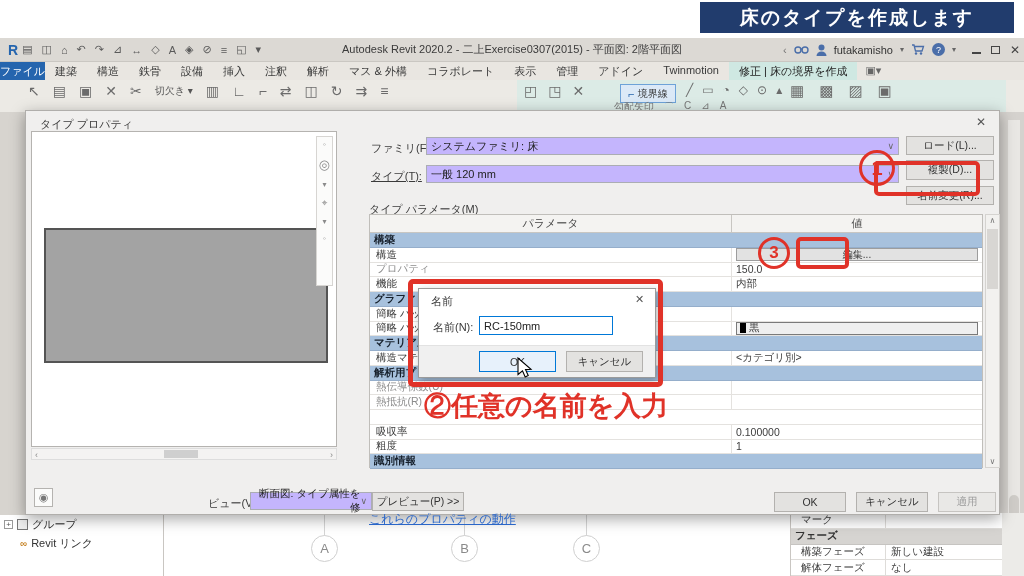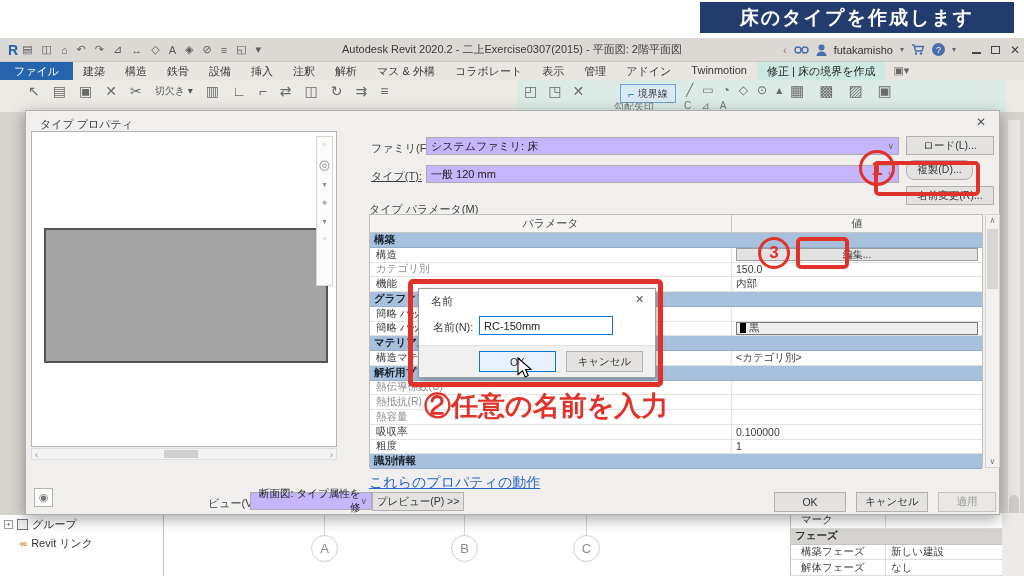--- a/index.html
+++ b/index.html
@@ -29,21 +29,21 @@
   .account{color:#333; font-size:11px;}
   .winbtns{position:absolute; right:4px; display:flex; gap:10px; align-items:center; color:#444;}
   .wmin{width:9px; height:2px; background:#444; margin-top:7px;}
   .wrest{width:9px; height:8px; border:1px solid #444;}
   .wclose{font-size:12px;}
 
   
   .tabsrow{left:0; top:62px; width:1024px; height:18px; background:#e9e6e1;
            display:flex; align-items:stretch; font-size:11px;}
   .tab{padding:2px 10px; color:#3a3a3a; white-space:nowrap;}
-  .tab.file{background:var(--filetab); color:#fff; padding:2px 14px;}
+  .tab.file{background:var(--filetab); color:#fff; padding:2px 0;}
   .tab.active{background:var(--ctxteal); color:#222;}
   .modifydrop{padding:2px 8px; color:#666;}
 
   
   .ribbon{left:0; top:80px; width:1024px; height:32px; background:#eceae5;}
   .ctxzone{left:517px; top:80px; width:489px; height:32px; background:#dcebe6;}
   .tools{display:flex; align-items:center; gap:13px; color:#6b6b6b; font-size:14px;}
   .tools .lbl{font-size:10px; color:#555;}
   .bndbtn{left:620px; top:84px; width:56px; height:19px; background:#dbe9f7;
           border:1px solid #6da2d8; display:flex; gap:3px; align-items:center;
@@ -97,21 +97,21 @@
   .tc2{flex:1; display:flex; align-items:center; padding:0 4px; color:#3c3c3c;}
   .cellbtn{width:100%; height:13px; background:#e2e2e2; border:1px solid #9d9d9d;
            display:flex; align-items:center; justify-content:center; font-size:10px;}
   .selcell{background:#efefef; border:1px solid #7a7a7a; height:13px; width:100%;
            display:flex; align-items:center; gap:3px; padding:0 3px;}
   .swatch{width:6px; height:10px; background:#000; display:inline-block;}
   .vscroll{left:959px; top:103px; width:15px; height:254px; background:#f2f1ef; border:1px solid #d5d3d0;
            font-size:8px; color:#777; text-align:center;}
   .vthumb{left:1px; top:14px; width:11px; height:60px; background:#d8d6d3;}
 
-  .proplink{color:#2a66c8; text-decoration:underline; font-size:14px;}
+  .proplink{color:#2a66c8; text-decoration:underline; font-size:12px;margin-top:37px;}
 
   .eyeicon{left:8px; top:377px; width:19px; height:19px; border:1px solid #b5b3b0; background:#fbfbfa;
            display:flex; align-items:center; justify-content:center; color:#777; font-size:11px;}
 
   
   .ndlg{left:418px; top:288px; width:238px; height:90px; background:#fff; border:1px solid #9b9b9b;
         box-shadow:2px 3px 8px rgba(0,0,0,.3); z-index:20;}
   .ndtitle{left:12px; top:5px; font-size:11px; color:#3b3b3b;}
   .ndclose{left:216px; top:4px; font-size:11px; color:#555;}
   .ndfooter{left:0; top:56px; width:236px; height:32px; background:#f0f0f0; border-top:1px solid #e2e2e2;}
@@ -333,39 +333,39 @@
     <span>システムファミリ: 床</span>
       <span class="caret">∨</span>
   </div>
   <div class="abs btn" style="left:880px;top:25px;width:88px;height:19px;">ロード(L)...</div>
 
   <div class="abs flabel" style="left:345px;top:58px;text-decoration:underline;">タイプ(T):</div>
   <div class="abs combo" style="left:400px;top:54px;width:473px;">
     <span>一般 120 mm</span>
       <span class="caret">∨</span>
   </div>
-  <div class="abs btn" style="left:880px;top:49px;width:67px;height:20px;border-radius:8px;">複製(D)...</div>
+  <div class="abs btn" style="left:880px;top:49px;width:88px;height:20px;">複製(D)...</div>
   <div class="abs btn" style="left:880px;top:75px;width:88px;height:19px;">名前変更(R)...</div>
 
   <div class="abs flabel" style="left:343px;top:91px;">タイプ パラメータ(M)</div>
   <div class="abs ptable">
     <div class="thead">
       <div class="th1">パラメータ</div>
       <div class="th2">値</div>
     </div>
     <div id="tbody">
         <div class="tsection">構築</div>
         <div class="trow">
           <div class="tc1">構造</div>
           <div class="tc2">
             <div class="cellbtn">編集...</div>
           </div>
         </div>
         <div class="trow dim">
-          <div class="tc1">カテゴリ別</div>
+          <div class="tc1">プロパティ</div>
           <div class="tc2">150.0</div>
         </div>
         <div class="trow">
           <div class="tc1">機能</div>
           <div class="tc2">内部</div>
         </div>
         <div class="tsection">グラフィックス</div>
         <div class="trow">
           <div class="tc1">簡略 ハッチ</div>
           <div class="tc2"></div>
@@ -387,21 +387,20 @@
         <div class="tsection">解析用プロ</div>
         <div class="trow dim">
           <div class="tc1">熱伝導係数(U)</div>
           <div class="tc2"></div>
         </div>
         <div class="trow dim">
           <div class="tc1">熱抵抗(R)</div>
           <div class="tc2"></div>
         </div>
         <div class="trow dim">
-          <div class="tc1">熱容量</div>
           <div class="tc2"></div>
         </div>
         <div class="trow">
           <div class="tc1">吸収率</div>
           <div class="tc2">0.100000</div>
         </div>
         <div class="trow">
           <div class="tc1">粗度</div>
           <div class="tc2">1</div>
         </div>

